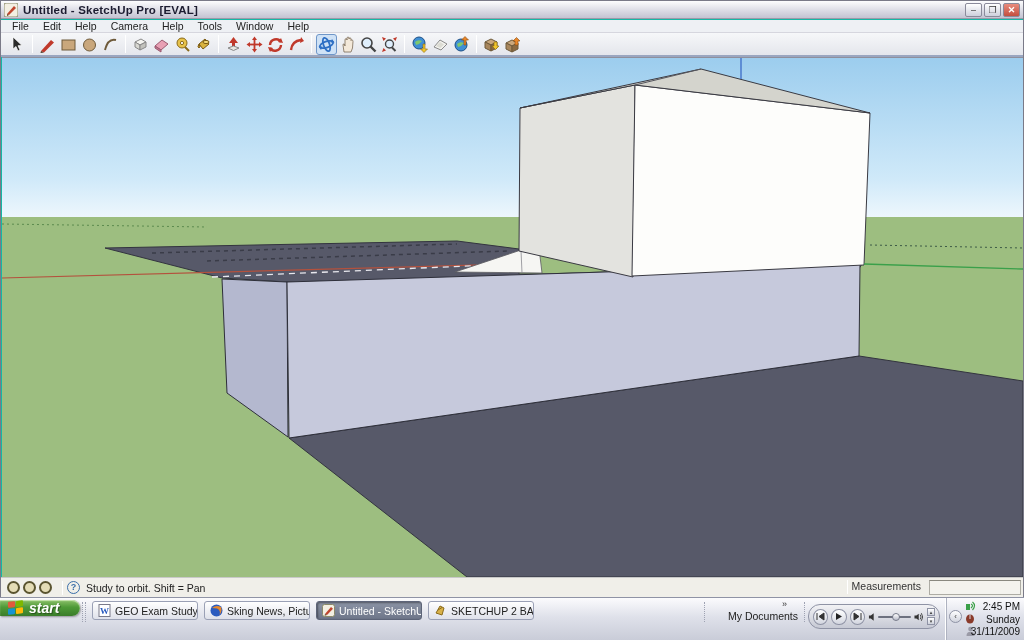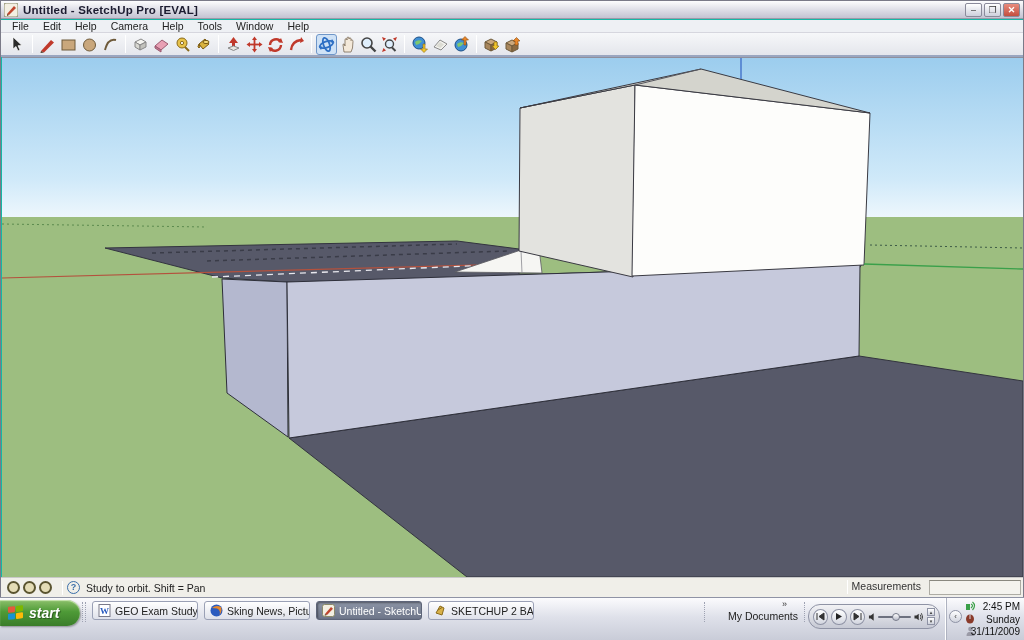--- a/index.html
+++ b/index.html
@@ -53,21 +53,21 @@
     color:#3a6ea8; font-size:9px; font-weight:bold; text-align:center; line-height:11px; margin-right:6px; }
   .meas-wrap { margin-left:auto; display:flex; }
   .meas-label { margin-right:8px; color:#333; }
   .meas-field { width:92px; height:15px; background:#f4f3ee;
     border:1px solid #adaca4; border-top-color:#8a8980; margin-right:2px; }
 
   
   .taskbar { position:absolute; left:0; top:597px; width:1024px; height:43px;
     background:linear-gradient(#fbfbfd,#dfe1ea 45%,#c9ccd8);
     border-top:1px solid #8f93a5; }
-  .start-btn { position:absolute; left:0; top:2px; width:80px; height:26px;
+  .start-btn { position:absolute; left:0; top:2px; width:80px; height:16px;
     background:linear-gradient(#8cc06a,#4e9a37 45%,#3a7d2a);
     border-radius:0 13px 13px 0; display:flex; align-items:center; padding-left:8px; gap:5px;
     box-shadow:inset 0 1px 1px #c9e6b2, 1px 1px 2px rgba(0,0,0,.35); }
   .start-label { color:#fff; font-weight:bold; font-style:italic; font-size:14px;
     text-shadow:1px 1px 1px rgba(0,0,0,.4); }
   .flag { width:16px; height:14px; display:grid; grid-template-columns:7px 7px;
     grid-template-rows:6px 6px; gap:1px; transform:skewY(-6deg); }
   .flag span { border-radius:1px; }
   .ql-grip { position:absolute; left:82px; top:4px; width:4px; height:20px;
     border-left:1px dotted #9ea2b2; border-right:1px dotted #9ea2b2; }

